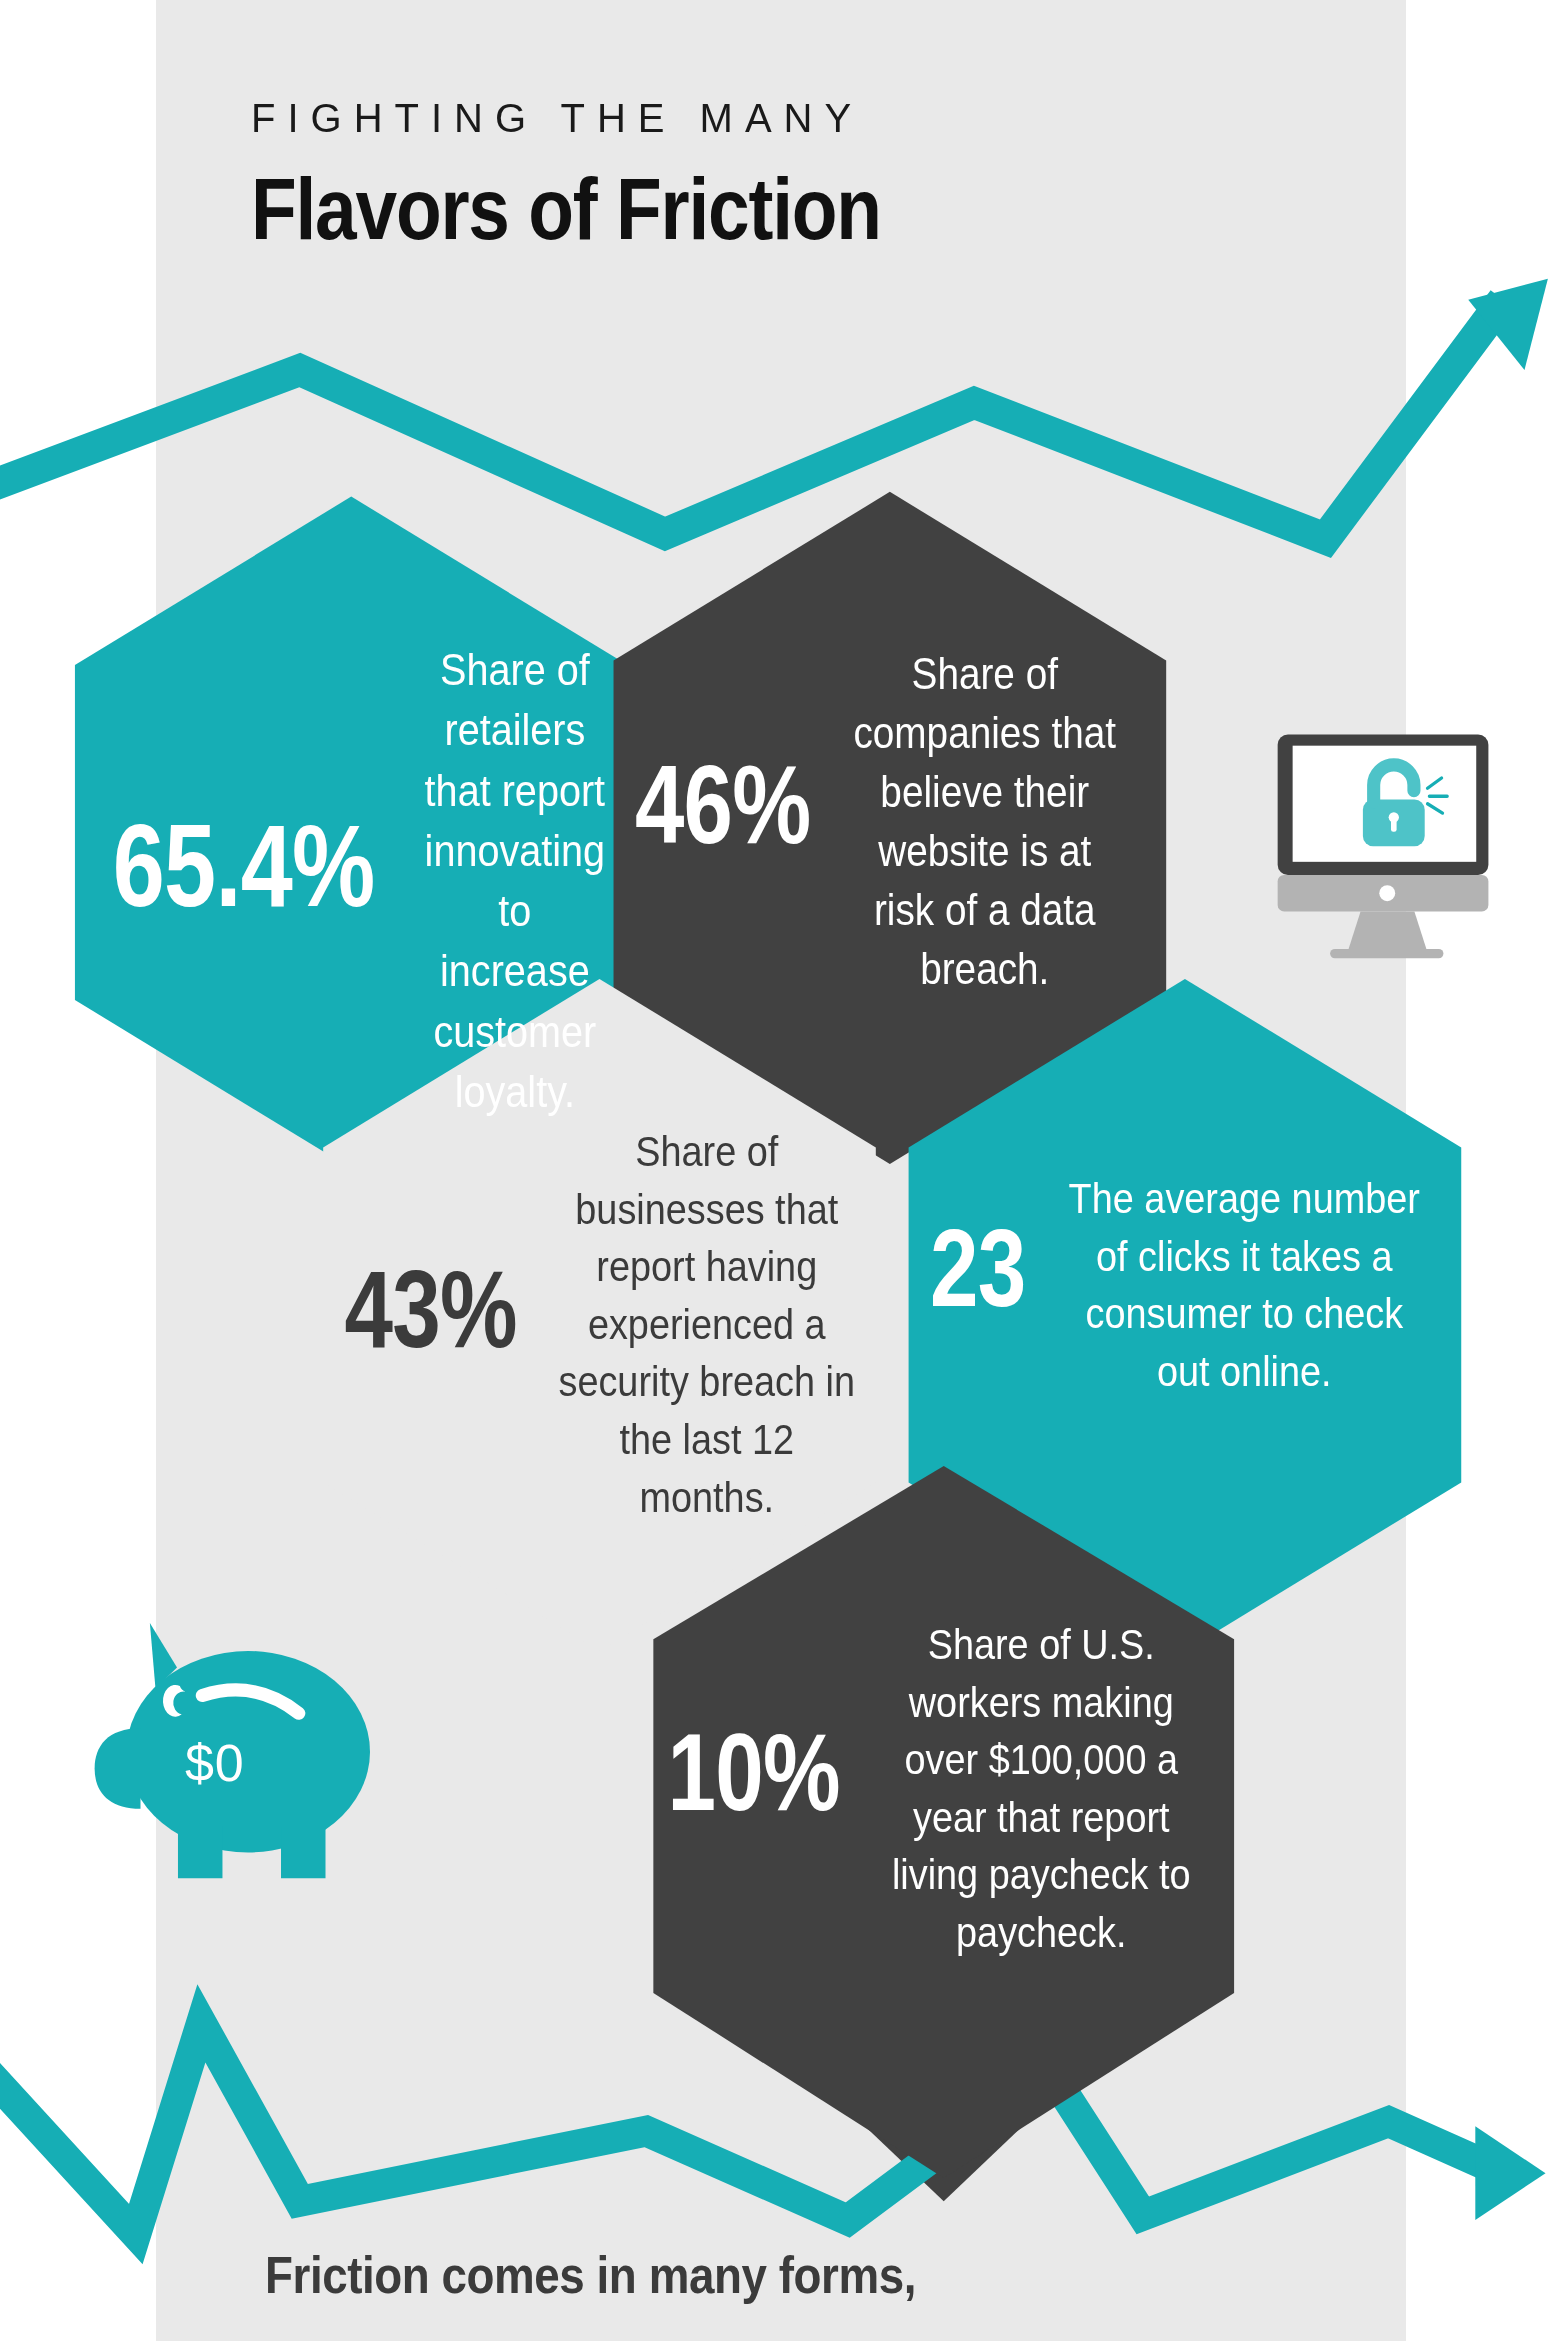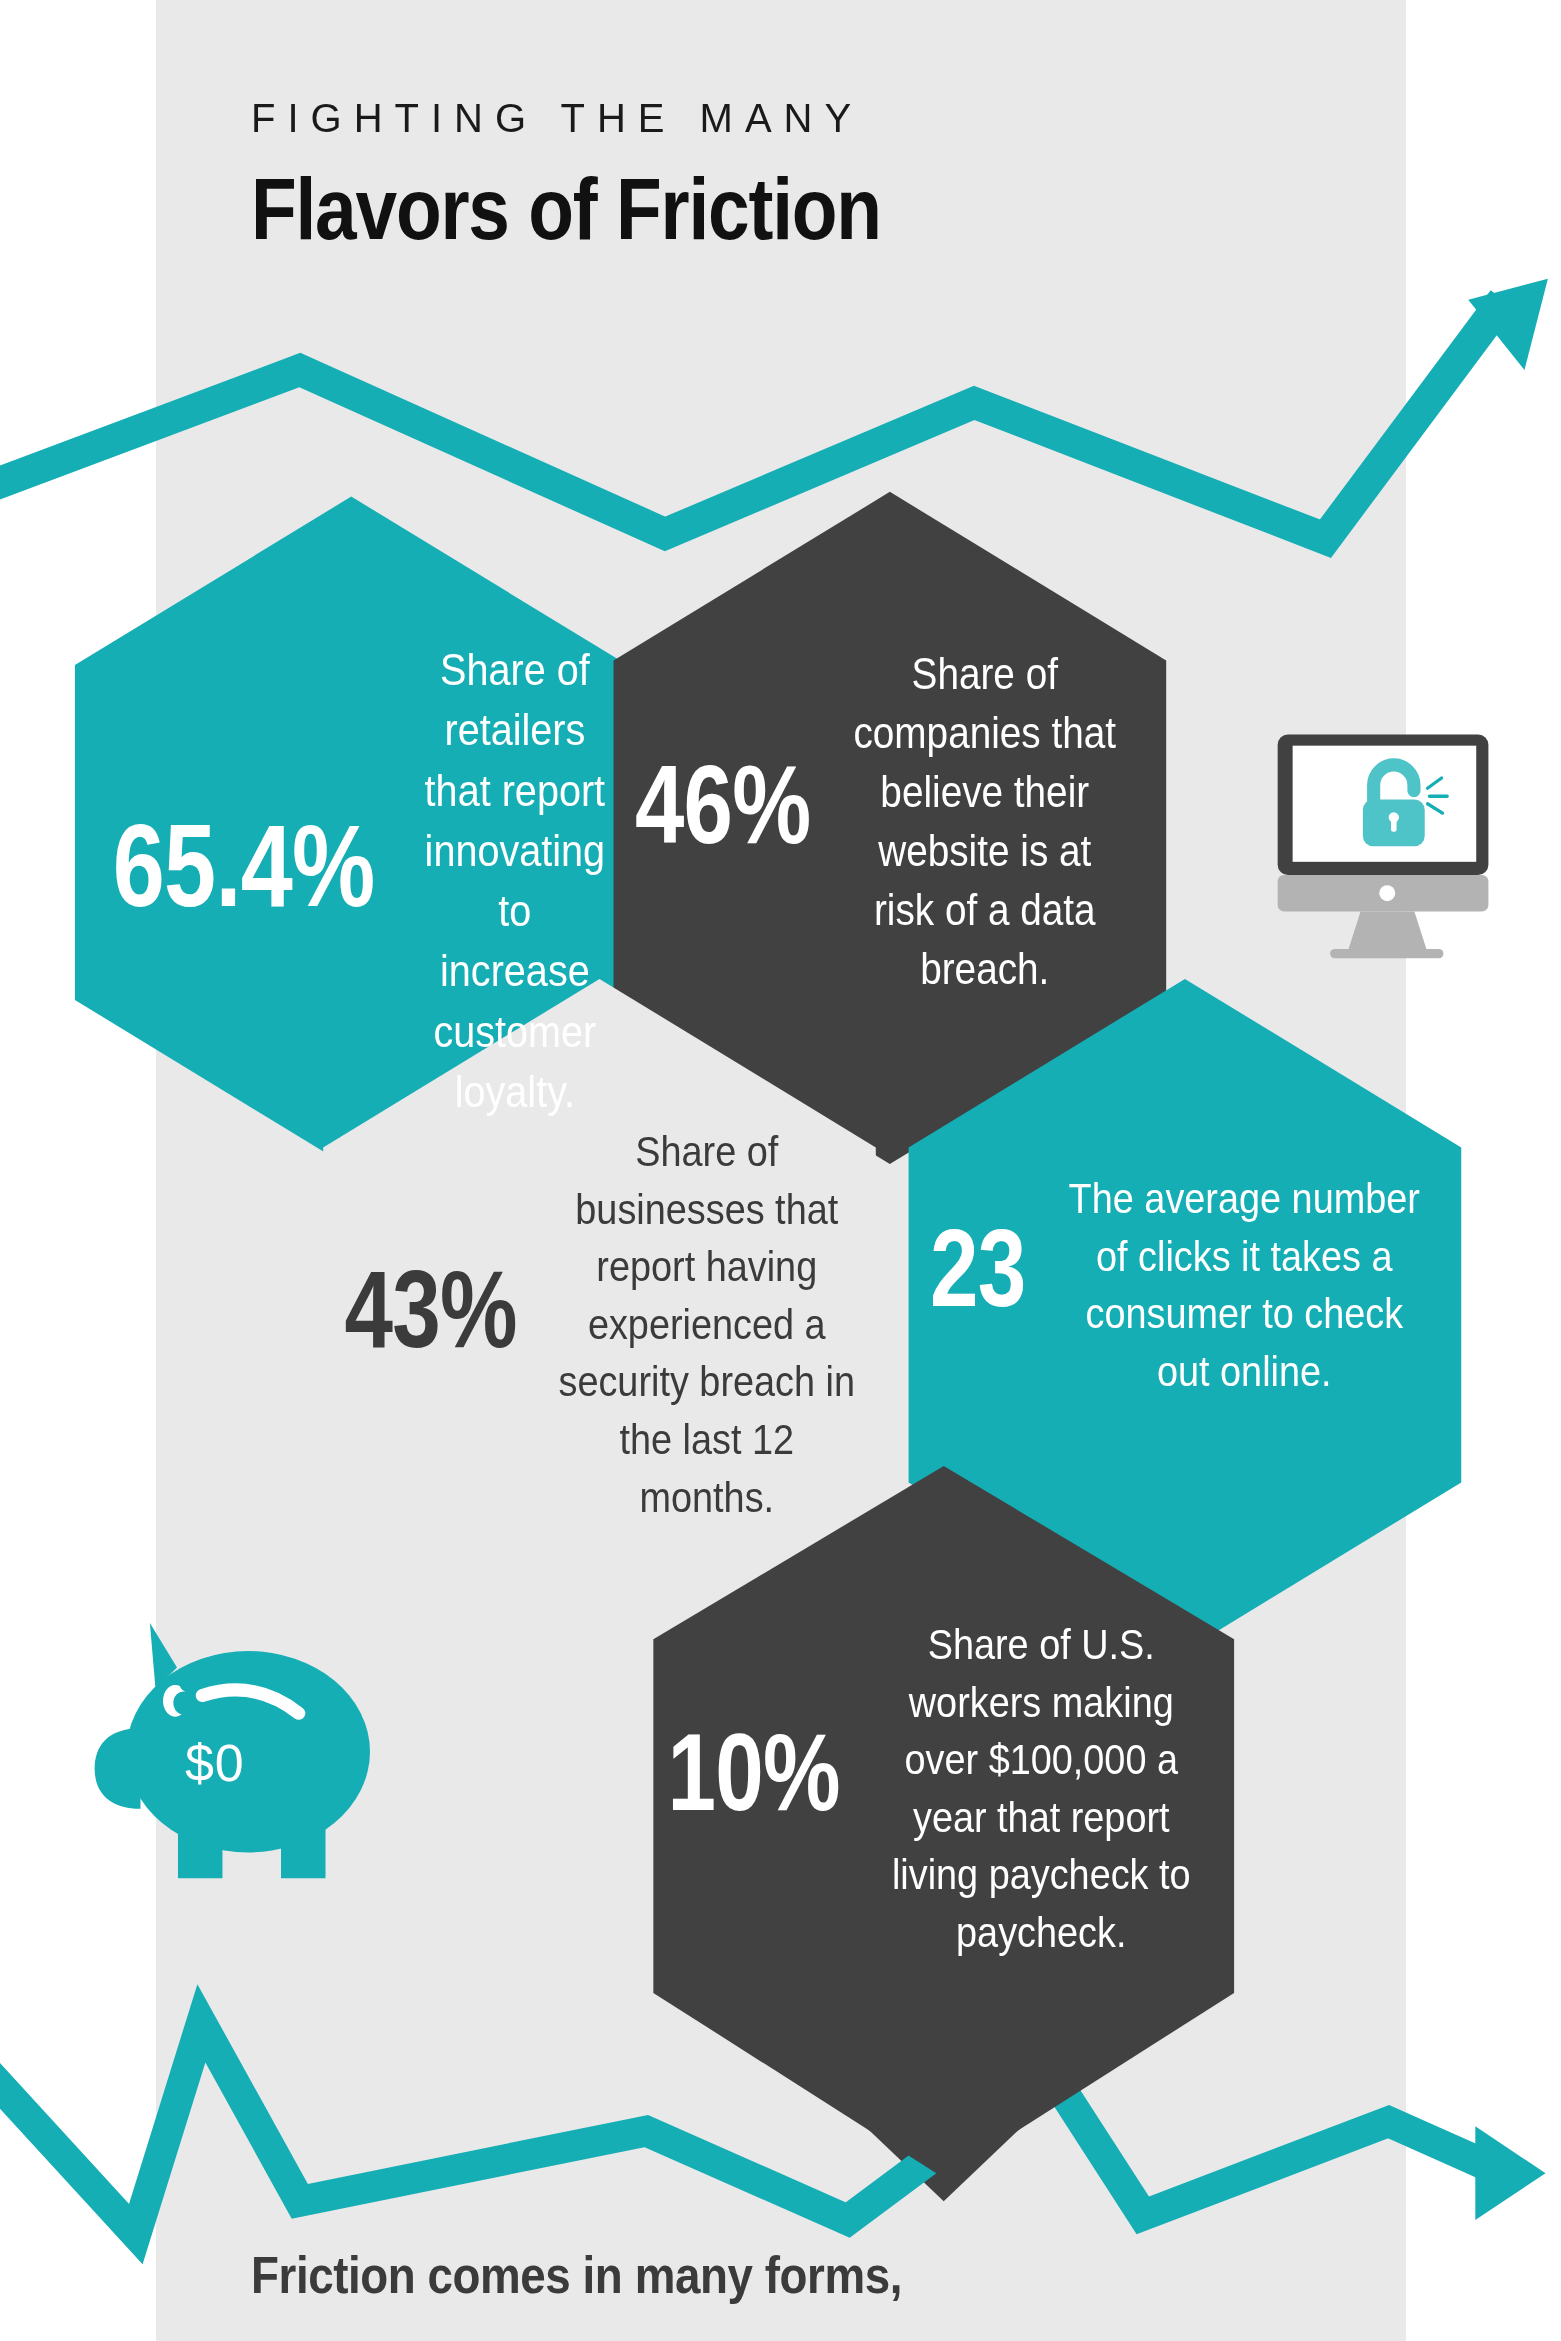--- a/index.html
+++ b/index.html
@@ -84,21 +84,21 @@
 
   
   #piggy-amount {
     position:absolute; left:185px; top:1733px; z-index:8;
     font-size:52px; color:#ffffff; font-weight:300;
     letter-spacing:0.9px;
   }
 
   
   #footer {
-    position:absolute; left:251px; top:2248px; width:1077px; z-index:6;
+    position:absolute; left:265px; top:2248px; width:1077px; z-index:6;
   }
   #footer-head {
     font-size:52px; font-weight:700; color:#3b3b3b;
     letter-spacing:-0.5px; line-height:1.05;
     transform:scaleX(0.88); transform-origin:left center;
   }
 </style>
 </head>
 <body>
 

